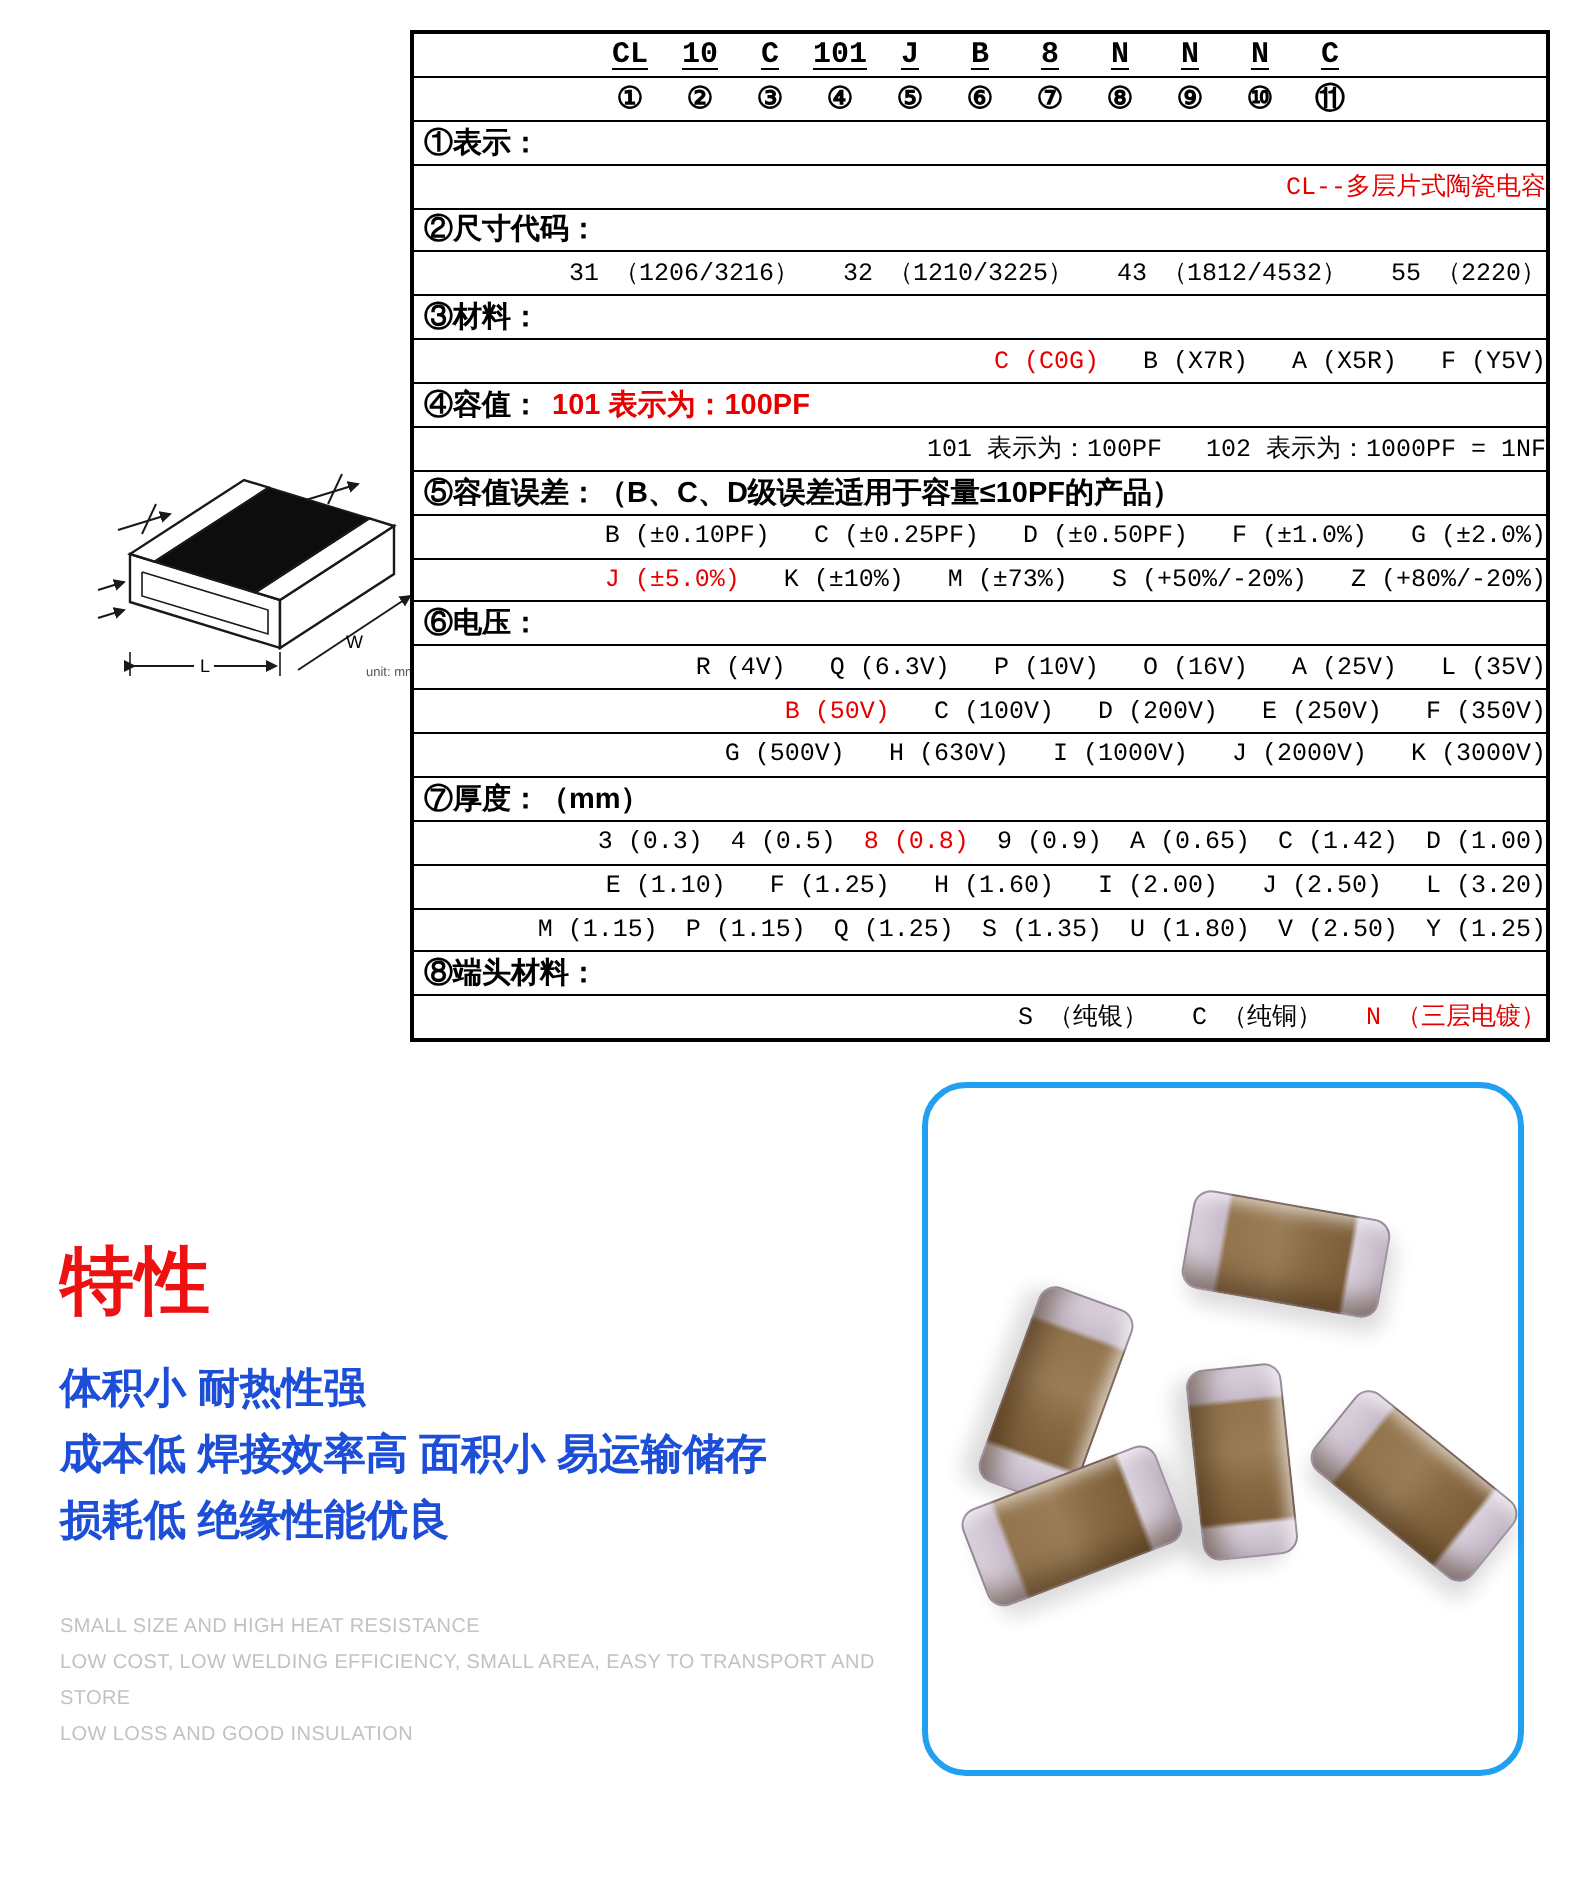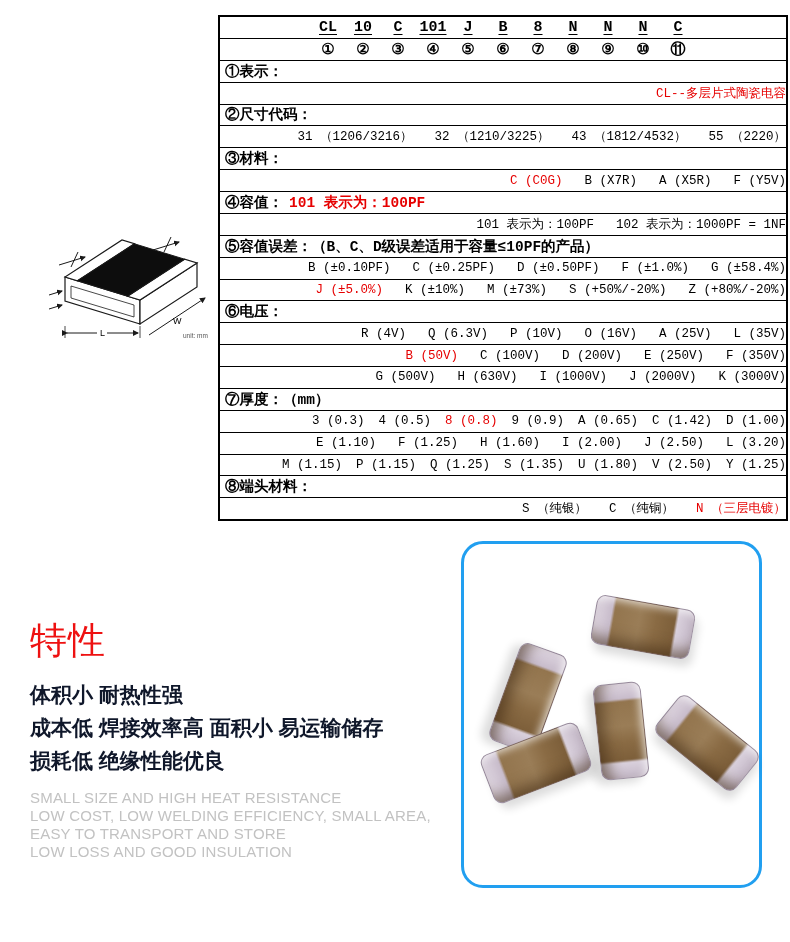--- a/index.html
+++ b/index.html
@@ -1,48 +1,48 @@
 <!DOCTYPE html>
 <html><head>
 <meta charset="utf-8">
 <style>
   html,body{margin:0;padding:0;background:#ffffff;}
   body{width:790px;height:942px;font-family:"Liberation Sans",sans-serif;color:#000;}
   .page{position:relative;width:790px;height:942px;background:#fff;overflow:hidden;}
 
   
   .spec-table{
-    position:absolute;left:218px;top:15px;width:570px;height:506px;
+    position:absolute;left:205px;top:15px;width:570px;height:506px;
     border:2px solid #000;box-sizing:border-box;background:#fff;
     display:flex;flex-direction:column;
   }
   .t-row{flex:1;border-bottom:1px solid #000;box-sizing:border-box;
     display:flex;align-items:center;overflow:hidden;white-space:nowrap;}
   .t-row:last-child{border-bottom:none;margin-left:10px;}
   .t-row.codes{justify-content:center;gap:4px;
     font-family:"Liberation Mono","DejaVu Sans Mono",monospace;
     font-weight:bold;font-size:15px;}
   .t-row.codes .cell{width:31px;text-align:center;text-decoration:underline;text-underline-offset:3px;}
   .t-row.nums{justify-content:center;gap:4px;font-size:15px;font-weight:bold;}
   .t-row.nums .cell{width:31px;text-align:center;}
   .t-row.header{justify-content:flex-start;padding-left:5px;gap:6px;
-    font-weight:bold;font-size:14.5px;font-family:Liberation Mono, monospace;}
+    font-weight:bold;font-size:14.5px;}
   .t-row.values{justify-content:flex-end;gap:0 22px;
     font-family:"Liberation Mono","DejaVu Sans Mono",monospace;font-size:12.5px;}
   .t-row.values.dense{gap:0 14px;}
   .seg.red{color:#e60000;}
 
   
   .diagram{position:absolute;left:45px;top:205px;}
 
   
   .features{position:absolute;left:30px;top:616px;width:440px;}
-  .features h1{margin:0 0 12px 0;font-size:37px;font-weight:normal;color:#ee1111;letter-spacing:1px;}
-  .feat-zh{font-size:21px;font-weight:bold;color:#0f172a;line-height:33px;}
-  .feat-en{margin-top:12px;font-size:15px;color:#c2c2c2;line-height:18px;letter-spacing:.2px;}
+  .features h1{margin:0 0 12px 0;font-size:37px;font-weight:bold;color:#ee1111;letter-spacing:1px;}
+  .feat-zh{font-size:21px;font-weight:bold;color:#1d4ed8;line-height:33px;}
+  .feat-en{margin-top:28px;font-size:10px;color:#c2c2c2;line-height:18px;letter-spacing:.2px;}
 
   
   .photo{position:absolute;left:461px;top:541px;width:301px;height:347px;
     border:3px solid #219ff0;border-radius:22px;box-sizing:border-box;background:#fff;}
   .chip{position:absolute;height:50px;border-radius:9px;
     border:1px solid rgba(110,95,115,.55);box-sizing:border-box;
     background:linear-gradient(90deg,
       #ddd4df 0%,#c8bccb 16%,
       #93754e 19%,#9a7d57 45%,#8a6b44 62%,#7d5f3a 81%,
       #d9d0dc 84%,#c4b8c7 100%);
@@ -154,21 +154,21 @@
         <span class="seg">102 表示为：1000PF = 1NF</span>
       </div>
       <div class="t-row header">
         <span class="seg">⑤容值误差：（B、C、D级误差适用于容量≤10PF的产品）</span>
       </div>
       <div class="t-row values">
         <span class="seg">B (±0.10PF)</span>
         <span class="seg">C (±0.25PF)</span>
         <span class="seg">D (±0.50PF)</span>
         <span class="seg">F (±1.0%)</span>
-        <span class="seg">G (±58.4%)</span>
+        <span class="seg">G (±2.0%)</span>
       </div>
       <div class="t-row values">
         <span class="seg red">J (±5.0%)</span>
         <span class="seg">K (±10%)</span>
         <span class="seg">M (±73%)</span>
         <span class="seg">S (+50%/-20%)</span>
         <span class="seg">Z (+80%/-20%)</span>
       </div>
       <div class="t-row header">
         <span class="seg">⑥电压：</span>

